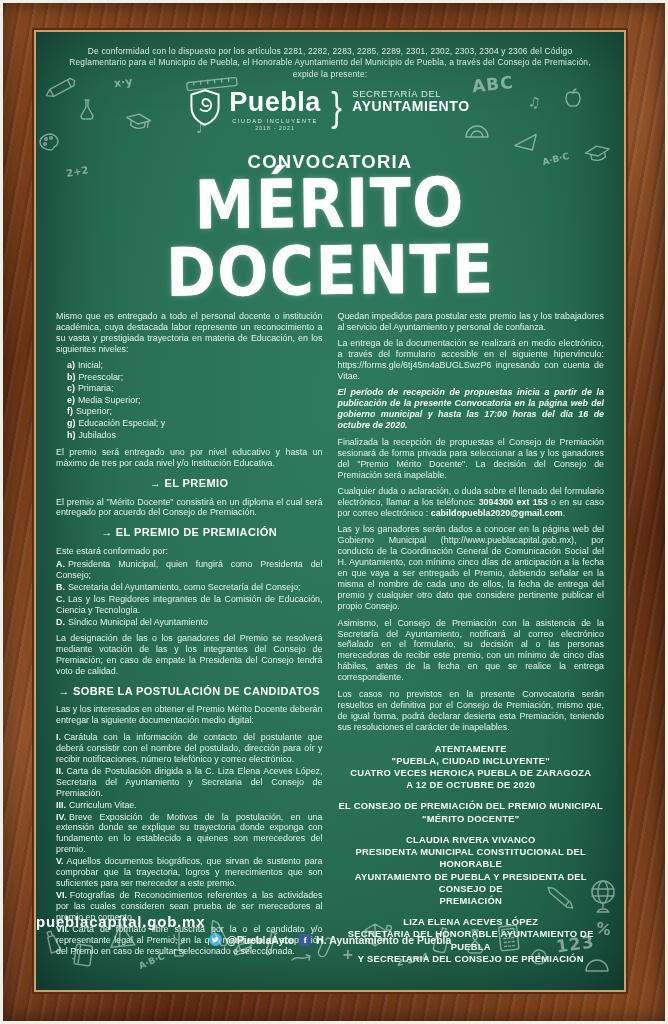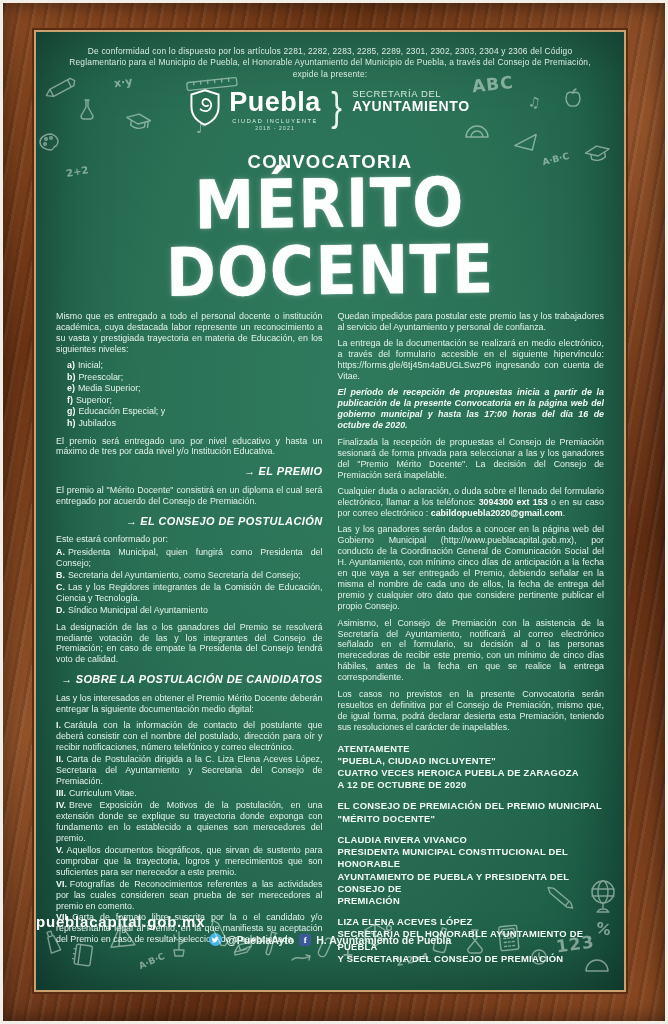--- a/index.html
+++ b/index.html
@@ -34,26 +34,26 @@
     letter-spacing:1.5px;transform:scaleY(1.12) rotate(-.6deg);transform-origin:center;
     text-shadow:0 0 1px rgba(255,255,255,.85), 0 0 6px rgba(255,255,255,.25);
     font-family:"DejaVu Sans",sans-serif;}
 
   .cols{display:flex;gap:15px;margin-top:14px;height:668px;overflow:hidden;}
   .col{flex:1;font-size:8.9px;line-height:1.23;text-align:justify;color:#e4f2ea;}
   .col p{margin:0 0 5.5px 0;}
   .m{font-weight:700;margin-right:3px;color:#f4fbf7;}
   .levels{margin:0 0 6px 0;}
   .levels .li{padding-left:11px;line-height:1.3;}
-  .sec{font-weight:700;font-size:11px;letter-spacing:.4px;color:#ffffff;margin:8px 0 6px 0 !important;text-align:right;font-style:italic;}
+  .sec{font-weight:700;font-size:11px;letter-spacing:.4px;color:#ffffff;margin:8px 0 6px 0 !important;text-align:center;}
   .sec .arr{font-weight:700;margin-right:3px;}
   .sec .arr::before{content:"\2192";}
   .bi{font-style:italic;font-weight:700;color:#f2faf5;}
   .b{font-weight:700;color:#ffffff;}
-  .centerblock{text-align:left;font-weight:700;font-size:9.4px;line-height:1.3;letter-spacing:.25px;color:#f4fbf7;margin-top:10px;}
+  .centerblock{text-align:center;font-weight:700;font-size:9.4px;line-height:1.3;letter-spacing:.25px;color:#f4fbf7;margin-top:10px;}
   .centerblock .gap{height:9px;}
 
   .footer{position:absolute;left:0;right:0;bottom:44px;text-align:left;}
   .site{font-size:15px;font-weight:700;letter-spacing:.8px;color:#ffffff;}
   .social{margin-top:3px;font-size:10.5px;font-weight:700;color:#eef7f1;display:flex;justify-content:center;align-items:center;gap:5px;}
   .tw{width:13px;height:13px;border-radius:50%;background:#45b3e8;display:inline-flex;align-items:center;justify-content:center;}
   .tw svg{width:8px;height:8px;}
   .fb{width:12px;height:12px;border-radius:2px;background:#3b5998;color:#fff;display:inline-flex;align-items:center;justify-content:center;font-size:9px;font-weight:700;font-family:"Liberation Serif",serif;}
 
   
@@ -131,29 +131,30 @@
       </div>
       <div class="title">MÉRITO DOCENTE</div>
 
       <div class="cols">
 
         <div class="col">
           <p>Mismo que es entregado a todo el personal docente o institución académica, cuya destacada labor represente un reconocimiento a su vasta y prestigiada trayectoria en materia de Educación, en los siguientes niveles:</p>
           <div class="levels">
             <div class="li"><span class="m">a)</span><span>Inicial;</span></div>
             <div class="li"><span class="m">b)</span><span>Preescolar;</span></div>
+            <div class="li"><span class="m">c)</span><span>Primaria;</span></div>
             <div class="li"><span class="m">e)</span><span>Media Superior;</span></div>
             <div class="li"><span class="m">f)</span><span>Superior;</span></div>
             <div class="li"><span class="m">g)</span><span>Educación Especial; y</span></div>
             <div class="li"><span class="m">h)</span><span>Jubilados</span></div>
           </div>
           <p>El premio será entregado uno por nivel educativo y hasta un máximo de tres por cada nivel y/o Institución Educativa.</p>
           <p class="sec"><span class="arr"></span><span>EL PREMIO</span></p>
           <p>El premio al "Mérito Docente" consistirá en un diploma el cual será entregado por acuerdo del Consejo de Premiación.</p>
-          <p class="sec"><span class="arr"></span><span>EL CONSEJO DE POSTULACIÓN</span></p>
+          <p class="sec"><span class="arr"></span><span>EL PREMIO DE PREMIACIÓN</span></p>
           <p style="margin-bottom:2px;">Este estará conformado por:</p>
           <p style="margin-bottom:1px;"><span class="m">A.</span><span>Presidenta Municipal, quien fungirá como Presidenta del Consejo;</span></p>
           <p style="margin-bottom:1px;"><span class="m">B.</span><span>Secretaria del Ayuntamiento, como Secretaría del Consejo;</span></p>
           <p style="margin-bottom:1px;"><span class="m">C.</span><span>Las y los Regidores integrantes de la Comisión de Educación, Ciencia y Tecnología.</span></p>
           <p><span class="m">D.</span><span>Síndico Municipal del Ayuntamiento</span></p>
           <p>La designación de las o los ganadores del Premio se resolverá mediante votación de las y los integrantes del Consejo de Premiación; en caso de empate la Presidenta del Consejo tendrá voto de calidad.</p>
           <p class="sec"><span class="arr"></span><span>SOBRE LA POSTULACIÓN DE CANDIDATOS</span></p>
           <p>Las y los interesados en obtener el Premio Mérito Docente deberán entregar la siguiente documentación medio digital:</p>
           <p style="margin-bottom:1px;"><span class="m">I.</span><span>Carátula con la información de contacto del postulante que deberá consistir con el nombre del postulado, dirección para oír y recibir notificaciones, número telefónico y correo electrónico.</span></p>
           <p style="margin-bottom:1px;"><span class="m">II.</span><span>Carta de Postulación dirigida a la C. Liza Elena Aceves López, Secretaria del Ayuntamiento y Secretaria del Consejo de Premiación.</span></p>

